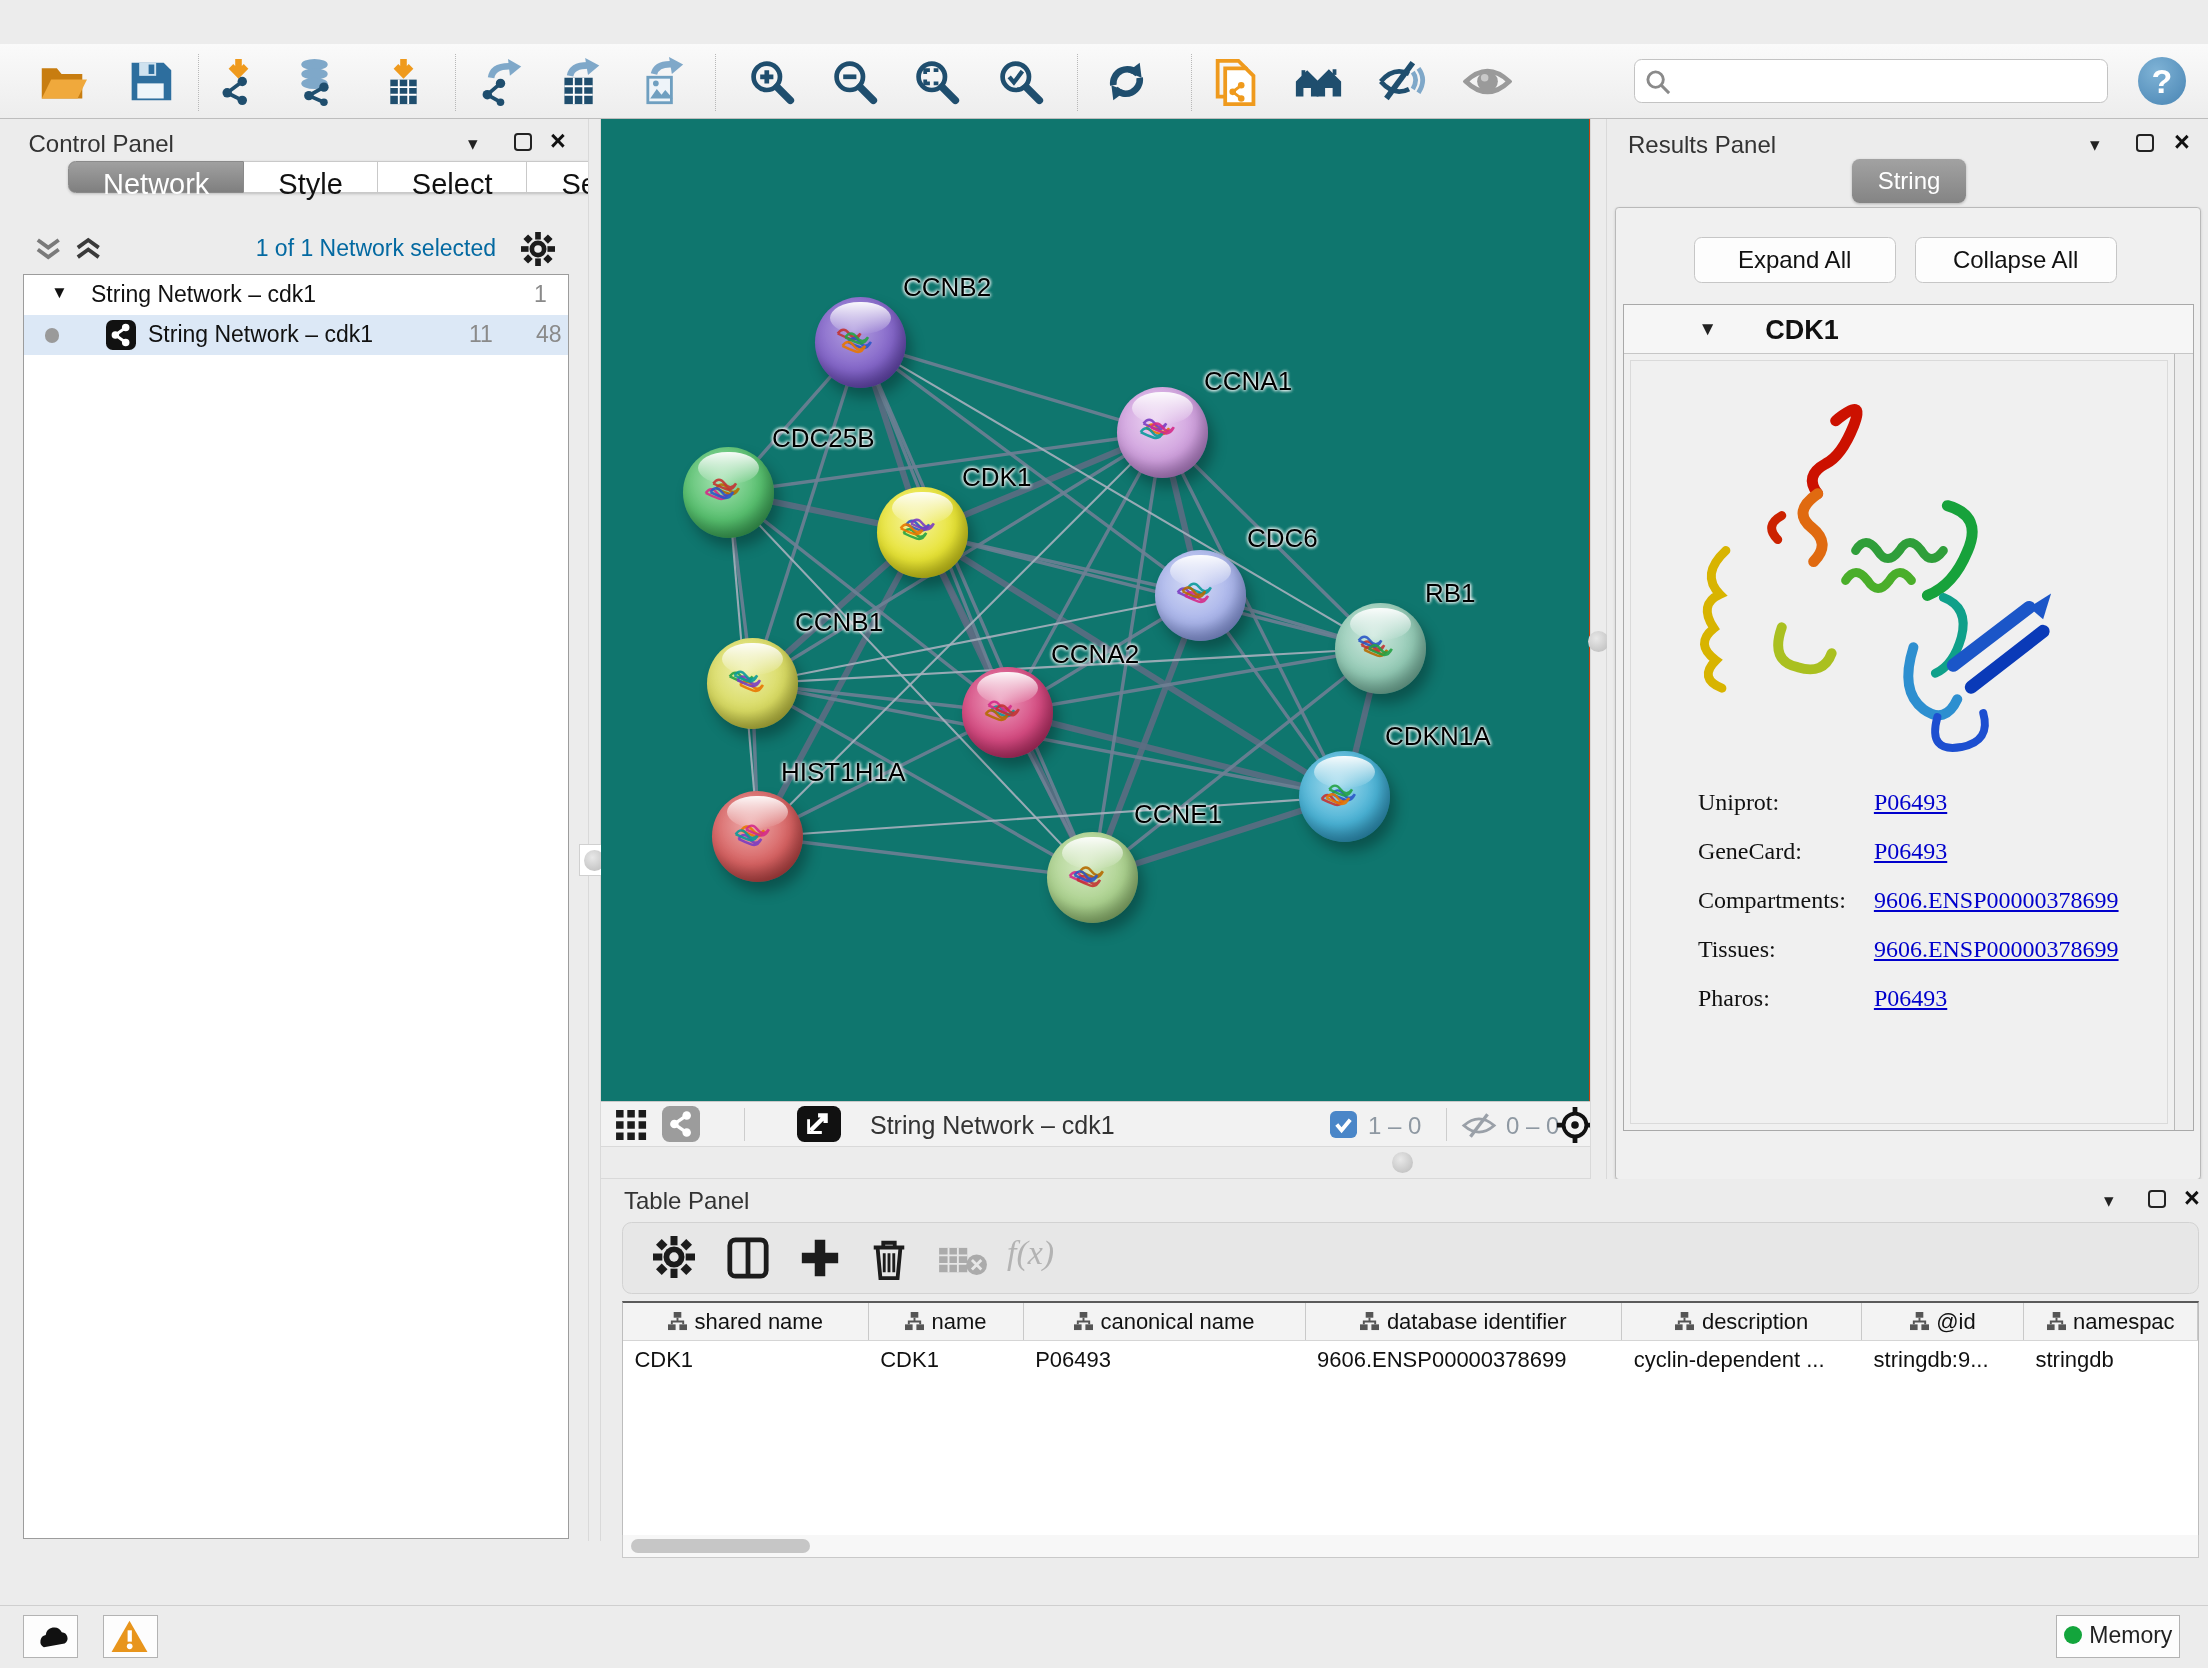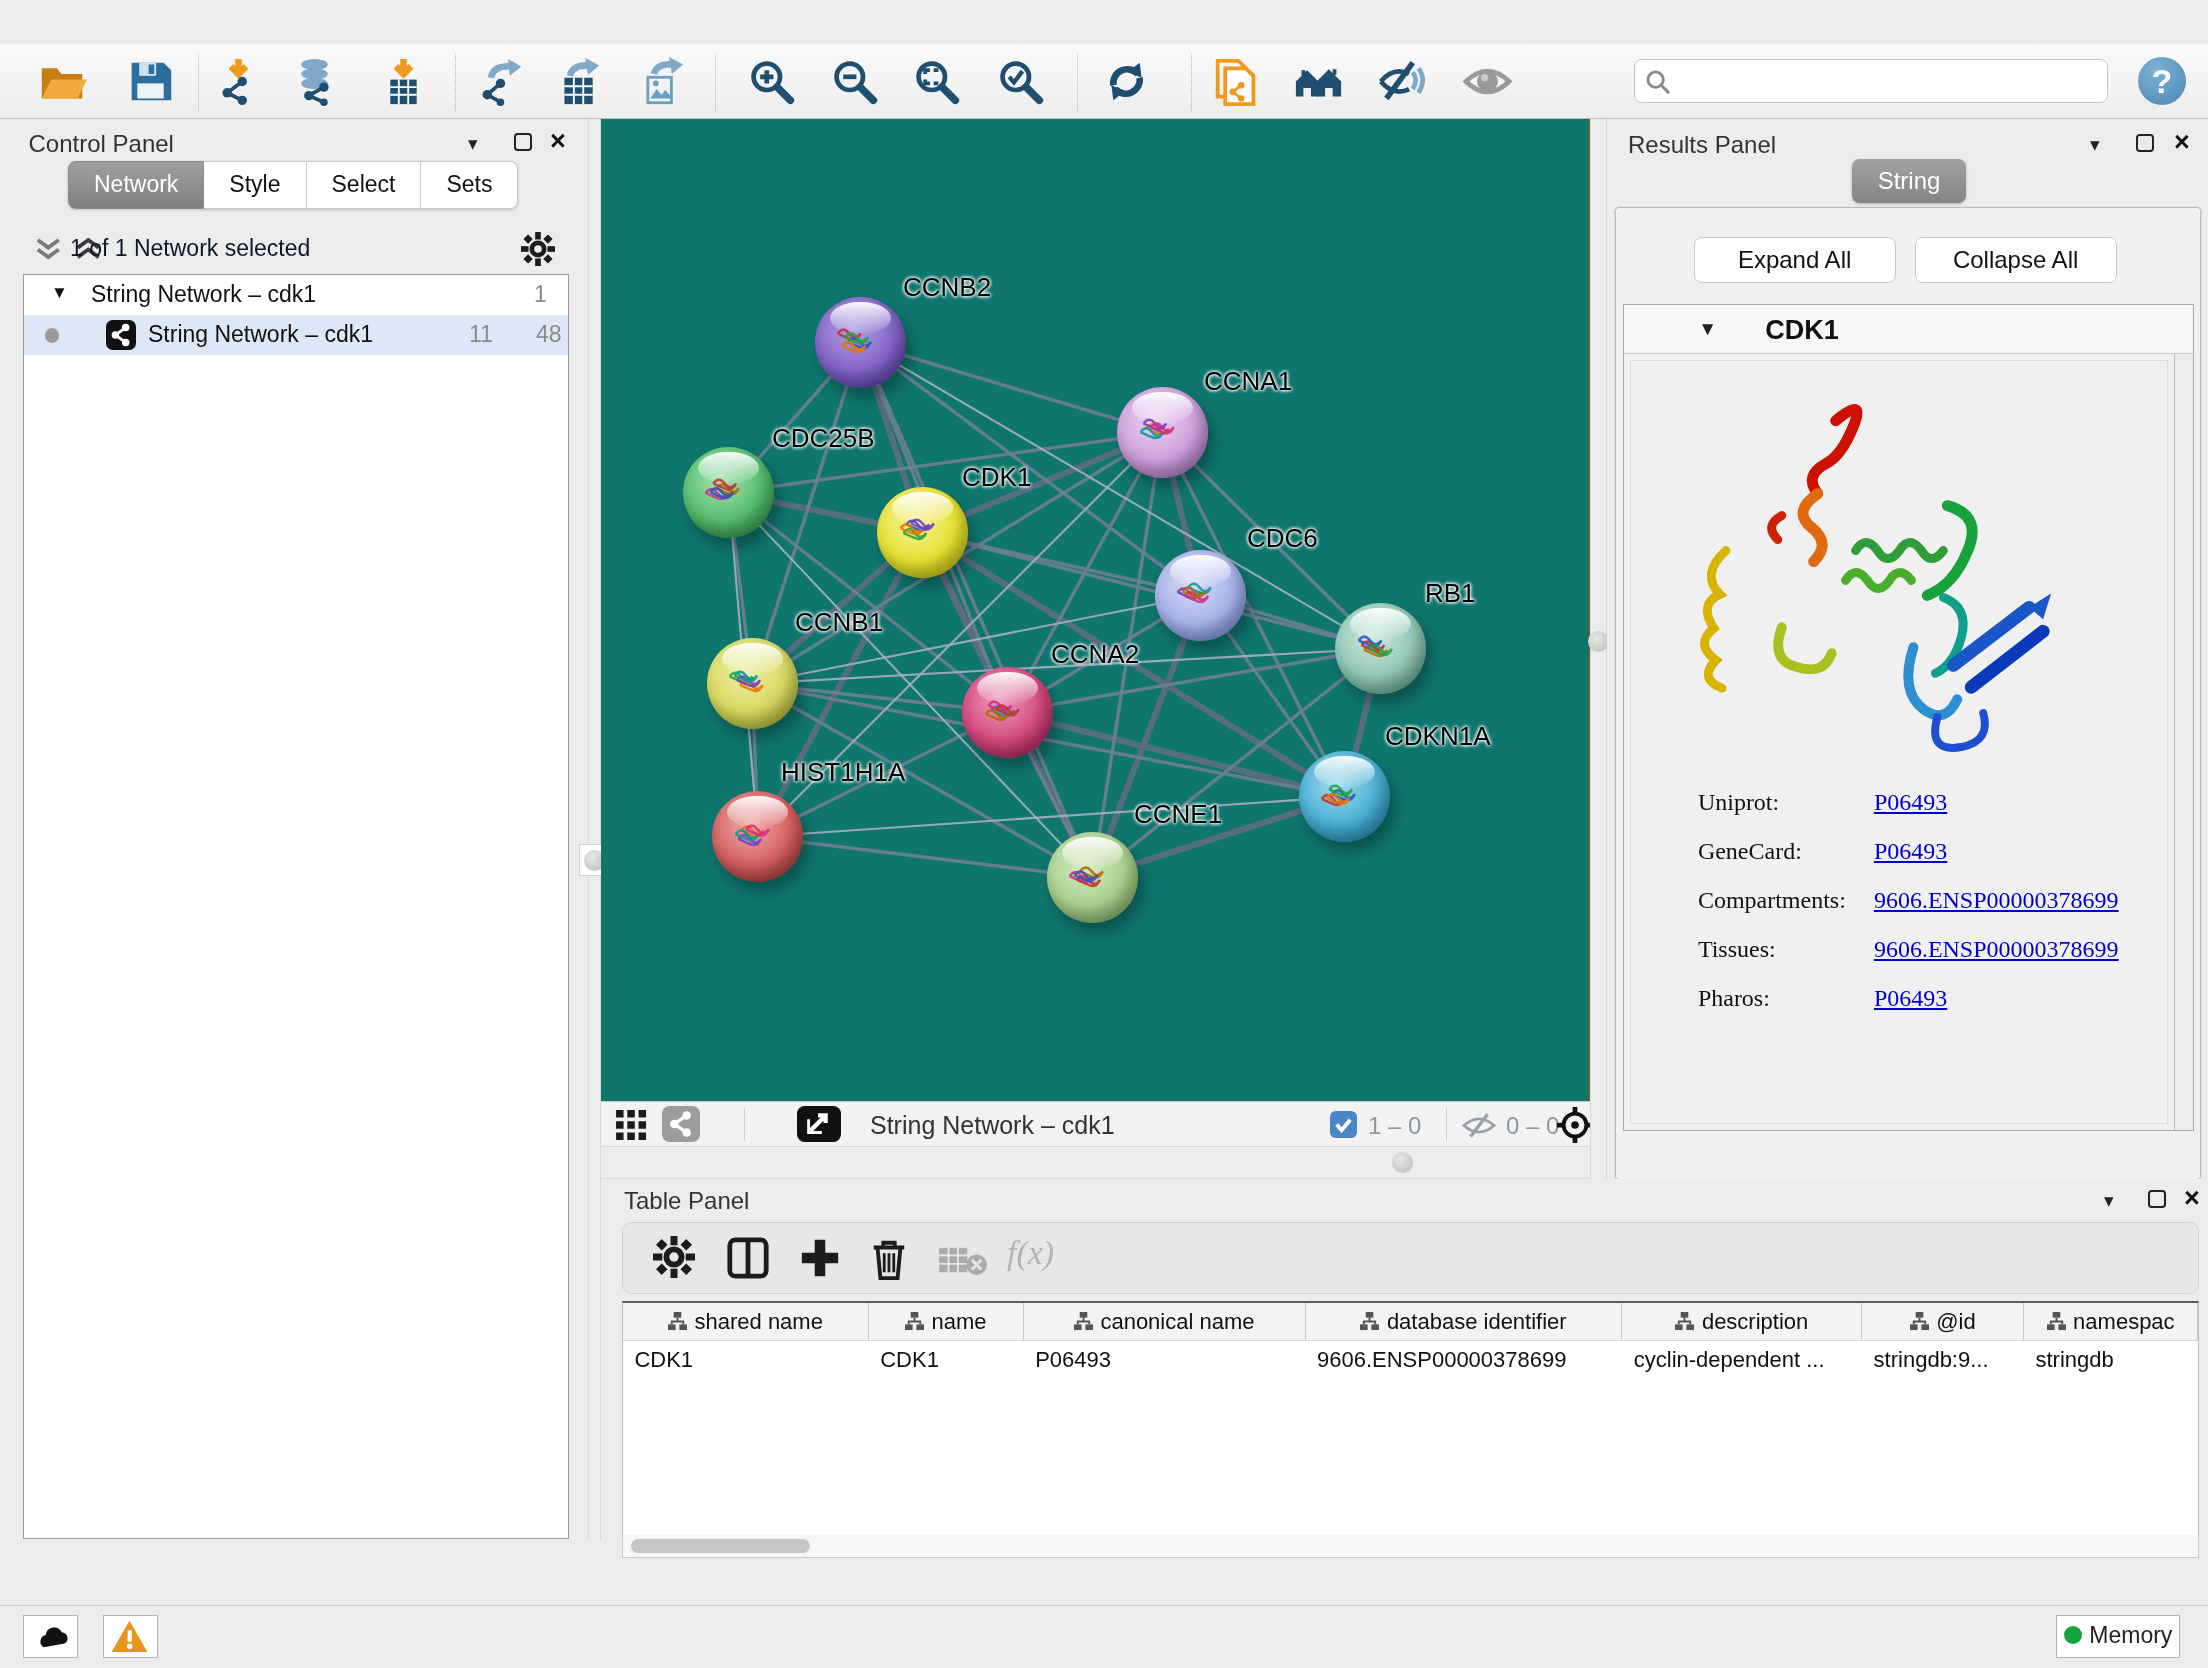--- a/index.html
+++ b/index.html
@@ -31,27 +31,27 @@
 
   
   .panel-title { font-size:24px; color:#333; }
   .float-box { display:inline-block; width:18px; height:18px; border:2.4px solid #222; border-radius:3.8px; }
   .close-x { font-size:27px; font-weight:bold; color:#111; line-height:18px; }
   .dd-arrow { font-size:19px; color:#222; }
 
   
   .control-panel { left:0; top:119px; width:588px; height:1422px; background:#ececec; }
   .seg { display:flex; box-shadow:0 1px 2.9px rgba(0,0,0,.2); border-radius:7.6px; }
-  .seg .tab { padding:0 25px; height:48px; line-height:44px; font-size:23px; background:#fff;
+  .seg .tab { padding:0 34px; height:32px; line-height:44px; font-size:29px; background:#fff;
     border:1px solid #c9c9c9; border-left:none; color:#111; white-space:nowrap; }
   .seg .tab:first-child { border-left:1px solid #c9c9c9; border-radius:7.6px 0 0 7.6px; }
   .seg .tab:last-child { border-radius:0 7.6px 7.6px 0; }
   .seg .tab.sel { background:linear-gradient(#a0a0a0,#7f7f7f); color:#fff; border-color:#8a8a8a; }
   .cp-sub { position:absolute; left:0; top:105px; width:588px; height:48px; }
-  .cp-status { position:absolute; left:70px; top:11.4px; width:399px; text-align:left; font-size:23px; color:#0f172a; }
+  .cp-status { position:absolute; left:97px; top:11.4px; width:399px; text-align:right; font-size:23px; color:#0369a1; }
   .listbox { position:absolute; left:23px; top:155px; width:546px; height:1265px; background:#fff;
     border:1.9px solid #9c9c9c; }
   .tree-row { position:relative; height:40px; font-size:23px; color:#111; }
   .tree-row.sel { background:#dce8f6; }
   .badge-share { position:absolute; left:82px; top:4.8px; width:30px; height:30px; background:#111;
     border-radius:6.7px; }
   .cnt { color:#8a8a8a; }
 
   
   .v-split { background:#ececec; border-left:1px solid #d9d9d9; border-right:1px solid #d9d9d9; }

